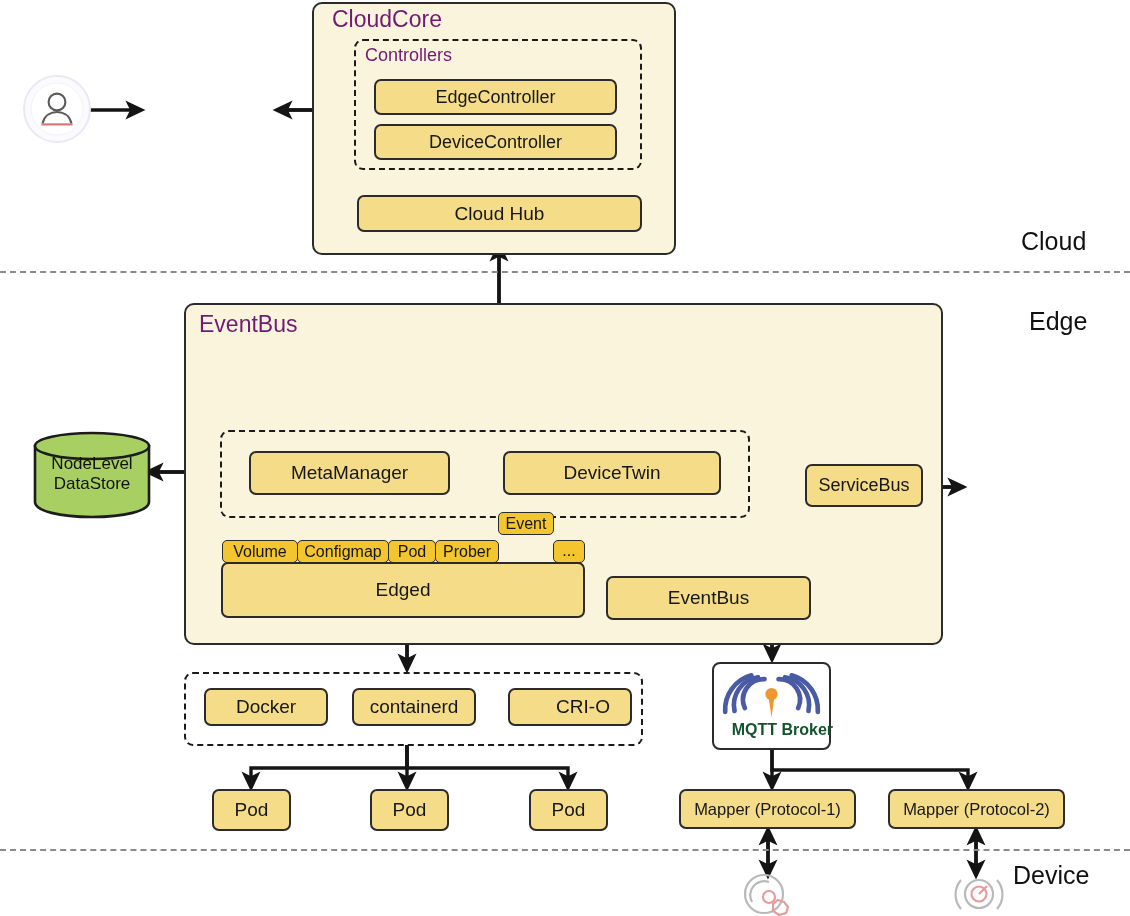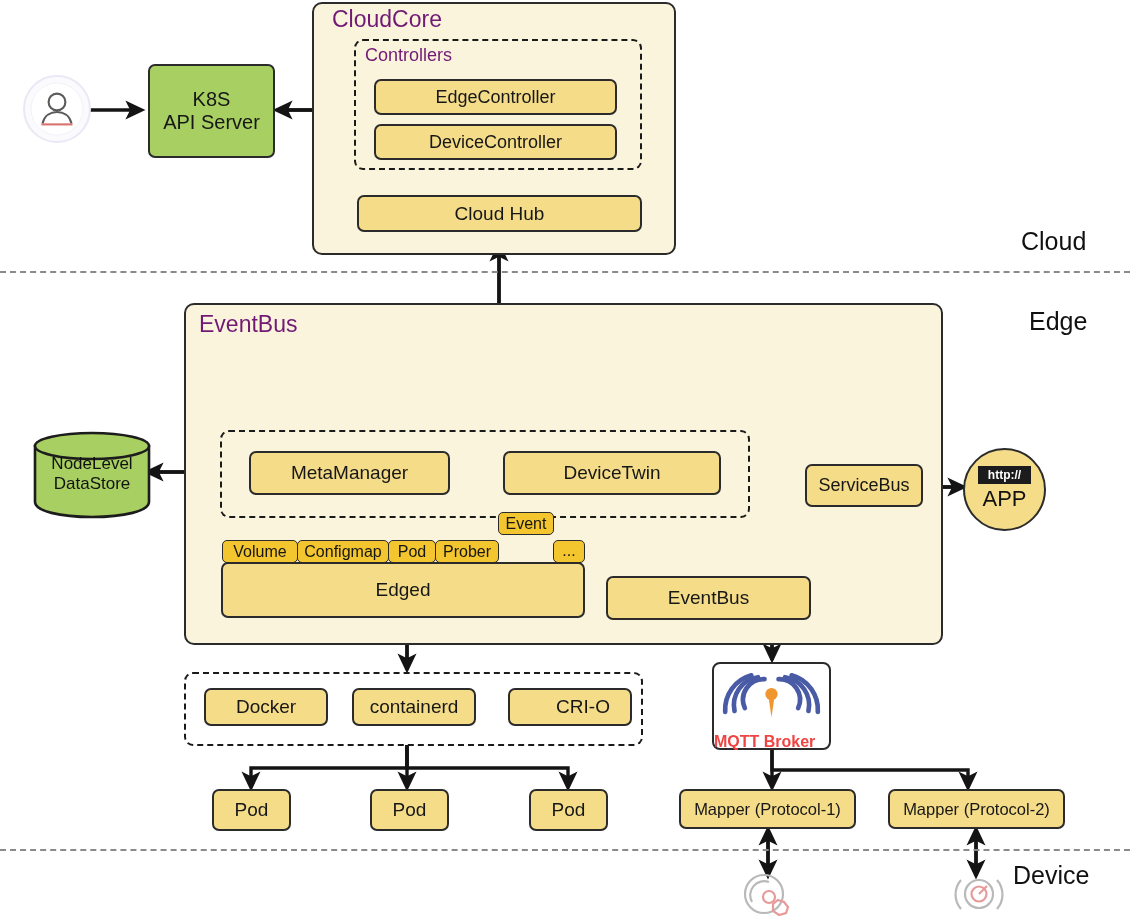--- a/index.html
+++ b/index.html
@@ -94,24 +94,20 @@
   <div style="position:absolute;left:22px;top:74px;width:70px;height:70px;">
     <svg viewBox="0 0 70 70" width="70" height="70">
       <circle cx="35" cy="35" r="33" fill="#fbfbfe" stroke="#e9e9f6" stroke-width="2"></circle>
       <circle cx="35" cy="35" r="26" fill="#ffffff" stroke="#f2f2fa" stroke-width="1"></circle>
       <circle cx="35" cy="28" r="8.4" fill="none" stroke="#5a5a5a" stroke-width="2.1"></circle>
       <path d="M20.5,49.5 C22.5,41 29,38 35,38 C41,38 47.5,41 49.5,49.5" fill="none" stroke="#5a5a5a" stroke-width="2.1"></path>
       <line x1="19.5" y1="50.4" x2="50.5" y2="50.4" stroke="#d9736e" stroke-width="2.1"></line>
     </svg>
   </div>
 
-  <div class="box green" style="left:148px;top:64px;width:127px;height:94px;font-size:20px;flex-direction:column;">
-    <span>K8S</span>
-    <span>API Server</span>
-  </div>
 
   <div class="grp" style="left:312px;top:2px;width:364px;height:253px;"></div>
   <div class="grp-title" style="left:332px;top:6px;font-size:23px;">CloudCore</div>
 
   <div class="dash" style="left:354px;top:39px;width:288px;height:131px;"></div>
   <div class="grp-title" style="left:365px;top:45px;font-size:18px;">Controllers</div>
 
   <div class="box" style="left:374px;top:79px;width:243px;height:36px;font-size:18px;">
     <span>EdgeController</span>
   </div>
@@ -171,25 +167,20 @@
     <svg viewBox="0 0 120 92" width="120" height="92">
       <path d="M3,18 L3,74 C3,83 28,89 60,89 C92,89 117,83 117,74 L117,18 Z" fill="#A8CF62" stroke="#1c1c1c" stroke-width="2.6"></path>
       <ellipse cx="60" cy="18" rx="57" ry="13" fill="#A8CF62" stroke="#1c1c1c" stroke-width="2.6"></ellipse>
     </svg>
     <div style="position:absolute;left:0;top:26px;width:120px;text-align:center;font-size:17px;color:#121212;line-height:1.2;">
       <div>NodeLevel</div>
       <div>DataStore</div>
     </div>
   </div>
 
-  <div class="circ" style="left:963px;top:448px;width:79px;height:79px;background:#F4DC88;border:2.5px solid #2b2b2b;">
-    <div style="position:absolute;left:13px;top:16px;width:53px;height:18px;background:#1c1c1c;color:#fff;
-                font-size:12px;font-weight:bold;display:flex;align-items:center;justify-content:center;">http://</div>
-    <div style="position:absolute;left:0;top:36px;width:79px;text-align:center;font-size:22px;color:#121212;">APP</div>
-  </div>
 
   <div class="dash" style="left:184px;top:672px;width:459px;height:74px;"></div>
   <div class="box" style="left:204px;top:688px;width:124px;height:38px;font-size:19px;">
     <span>Docker</span>
     </div>
   <div class="box" style="left:352px;top:688px;width:124px;height:38px;font-size:19px;">
     <span>containerd</span>
     </div>
   <div class="box" style="left:508px;top:688px;width:124px;height:38px;font-size:19px;padding-left:26px;">
     <span>CRI-O</span>
@@ -211,21 +202,21 @@
         <path d="M52,14 A22,22 0 0 0 31,45"></path>
         <path d="M45,12 A30,30 0 0 0 20,48"></path>
         <path d="M38,10 A38,38 0 0 0 10,49"></path>
         <path d="M67,14 A22,22 0 0 1 88,45"></path>
         <path d="M74,12 A30,30 0 0 1 99,48"></path>
         <path d="M81,10 A38,38 0 0 1 109,49"></path>
       </g>
       <circle cx="59.5" cy="30" r="6.6" fill="#f0962e"></circle>
       <path d="M56.5,34 L59.5,55 L62.5,34 Z" fill="#f0962e"></path>
     </svg>
-    <div style="position:absolute;left:0;top:57px;width:119px;text-align:left;font-size:16px;font-weight:bold;color:#ef4444;margin-top:12px;">MQTT Broker</div>
+    <div style="position:absolute;left:0;top:57px;width:119px;text-align:right;font-size:16px;font-weight:bold;color:#14532d;">MQTT Broker</div>
   </div>
 
   <div class="box" style="left:679px;top:789px;width:177px;height:40px;font-size:16.5px;">
     <span>Mapper (Protocol-1)</span>
     </div>
   <div class="box" style="left:888px;top:789px;width:177px;height:40px;font-size:16.5px;">
     <span>Mapper (Protocol-2)</span>
     </div>
 
   <div style="position:absolute;left:738px;top:872px;width:62px;height:44px;">

